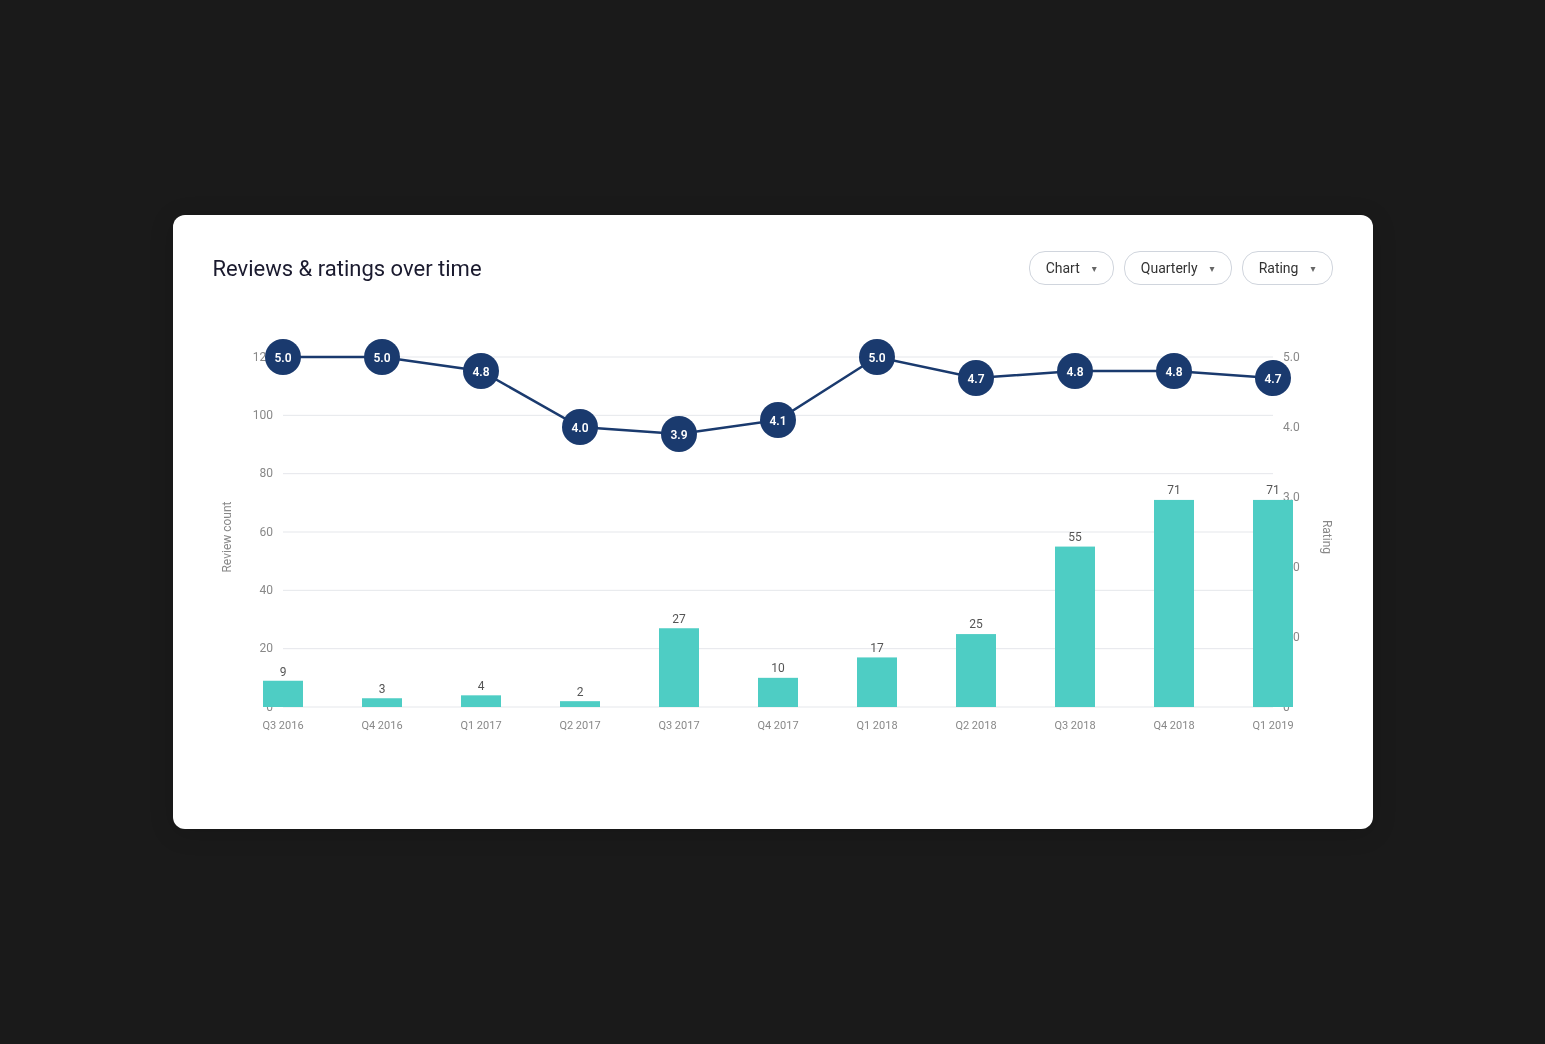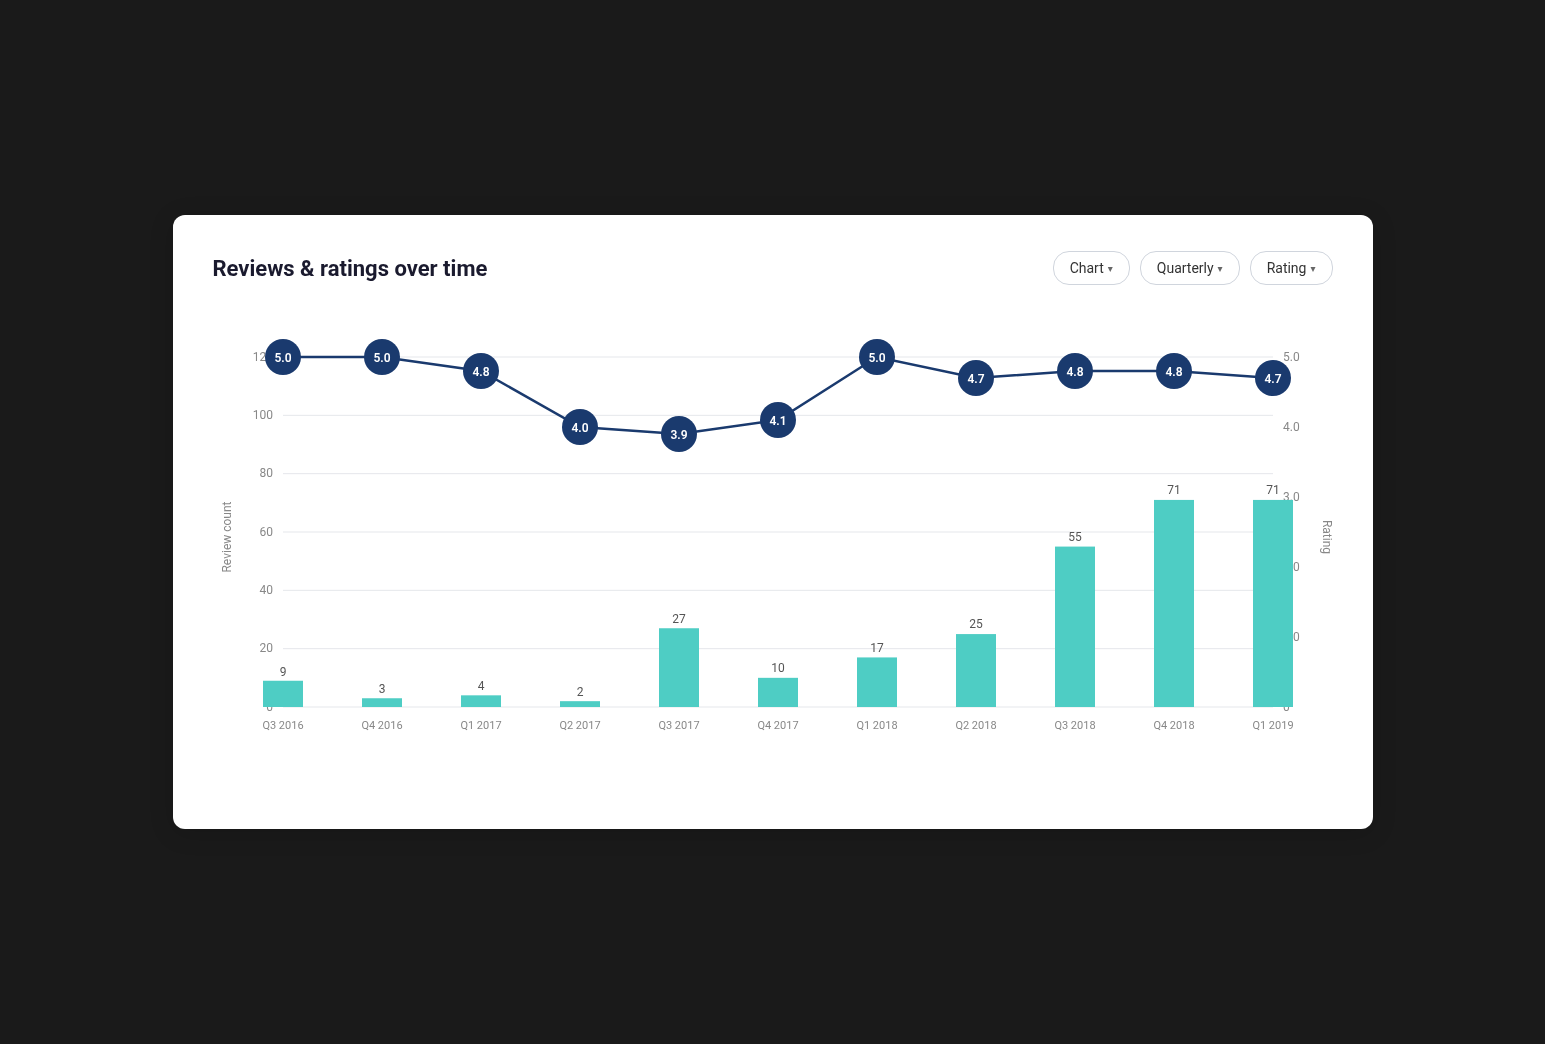--- a/index.html
+++ b/index.html
@@ -19,31 +19,31 @@
       box-shadow: 0 4px 24px rgba(0,0,0,0.15);
     }
     .card-header {
       display: flex;
       align-items: center;
       justify-content: space-between;
       margin-bottom: 32px;
     }
     .card-title {
       font-size: 22px;
-      font-weight: 700;
+      font-weight: 400;
       color: #1a1a2e;
     }
     .header-controls {
       display: flex;
       gap: 10px;
     }
     .dropdown-btn {
       display: flex;
       align-items: center;
-      gap: 4px;
+      gap: 12px;
       padding: 8px 16px;
       border: 1.5px solid #d0d5dd;
       border-radius: 16px;
       background: #fff;
       font-size: 14px;
       color: #333;
       cursor: pointer;
       font-family: inherit;
     }
     .chevron {

